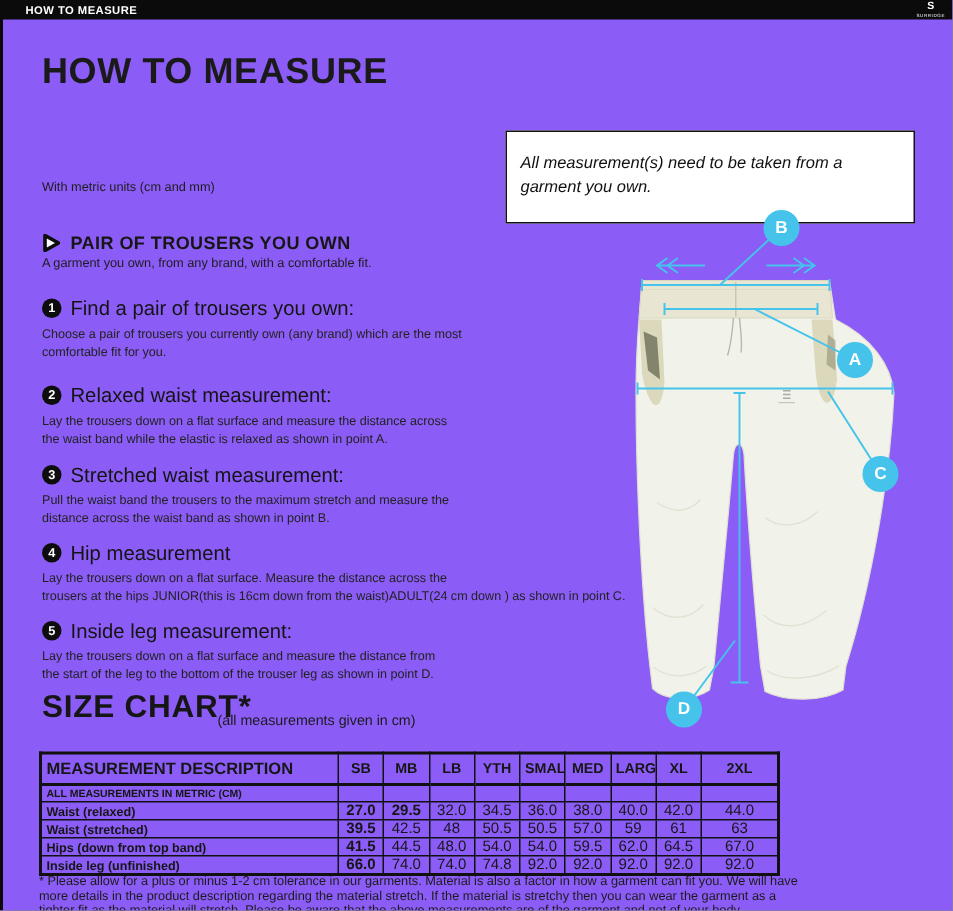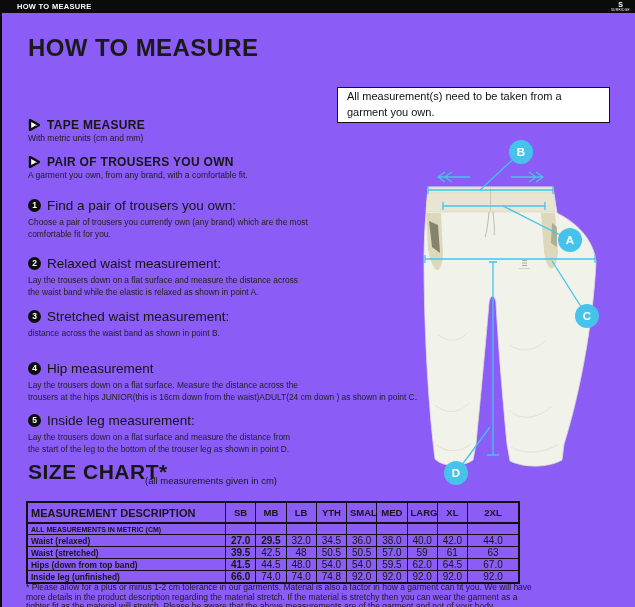--- a/index.html
+++ b/index.html
@@ -20,21 +20,21 @@
 
   .need-head{position:absolute;left:28px;top:86px;font-size:16px;font-weight:600;letter-spacing:.2px;}
   .need-item{position:absolute;left:28px;}
   .need-item .row{display:flex;align-items:center;gap:7px;}
   .tri{width:12px;height:12px;flex:0 0 auto;}
   .need-label{font-size:12px;font-weight:600;letter-spacing:.3px;}
   .need-desc{font-size:8.5px;margin-top:1px;color:#1c1c1c;}
   .ni1{top:118px;} .ni2{top:155px;}
 
   .note-box{position:absolute;left:337px;top:87px;width:253px;border:1.5px solid #111;
-            padding:1px 9px;font-size:11px;line-height:1.45;color:#111;background:#fff;}
+            padding:14px 9px;font-size:11px;line-height:1.45;color:#111;background:#fff;font-style:italic;}
 
   .step{position:absolute;left:28px;width:420px;}
   .s1{top:198px}.s2{top:256px}.s3{top:309px}.s4{top:361px}.s5{top:413px}
   .step-head{display:flex;align-items:center;gap:6px;}
   .step-num{width:13px;height:13px;border-radius:50%;background:#0d0d0d;color:#fff;
             font-size:8.5px;font-weight:bold;text-align:center;line-height:13px;flex:0 0 auto;}
   .step-title{font-size:13.5px;color:#141414;}
   .step-body{margin-top:4px;font-size:8.4px;line-height:1.38;color:#222;}
   .step-body div{white-space:nowrap;}
 
@@ -72,26 +72,20 @@
     <div class="brand">
       <div class="brand-mark">S</div>
       <div class="brand-name">SURRIDGE</div>
     </div>
   </div>
 
   <div class="h1">HOW TO MEASURE</div>
 
 
   <div class="need-item ni1">
-    <div class="row">
-      <svg class="tri" viewBox="0 0 12 12">
-        <polygon points="2,1 11,6 2,11" fill="#fff" stroke="#0d0d0d" stroke-width="2.4" stroke-linejoin="round"></polygon>
-      </svg>
-      <span class="need-label">TAPE MEASURE</span>
-    </div>
     <div class="need-desc">With metric units (cm and mm)</div>
   </div>
 
   <div class="need-item ni2">
     <div class="row">
       <svg class="tri" viewBox="0 0 12 12">
         <polygon points="2,1 11,6 2,11" fill="#fff" stroke="#0d0d0d" stroke-width="2.4" stroke-linejoin="round"></polygon>
       </svg>
       <span class="need-label">PAIR OF TROUSERS YOU OWN</span>
     </div>
@@ -119,20 +113,21 @@
       <div>Lay the trousers down on a flat surface and measure the distance across</div>
       <div>the waist band while the elastic is relaxed as shown in point A.</div>
     </div>
   </div>
   <div class="step s3">
     <div class="step-head">
       <span class="step-num">3</span>
       <span class="step-title">Stretched waist measurement:</span>
     </div>
     <div class="step-body">
+      <div>Pull the waist band the trousers to the maximum stretch and measure the</div>
       <div>distance across the waist band as shown in point B.</div>
     </div>
   </div>
   <div class="step s4">
     <div class="step-head">
       <span class="step-num">4</span>
       <span class="step-title">Hip measurement</span>
     </div>
     <div class="step-body">
       <div>Lay the trousers down on a flat surface. Measure the distance across the</div>

